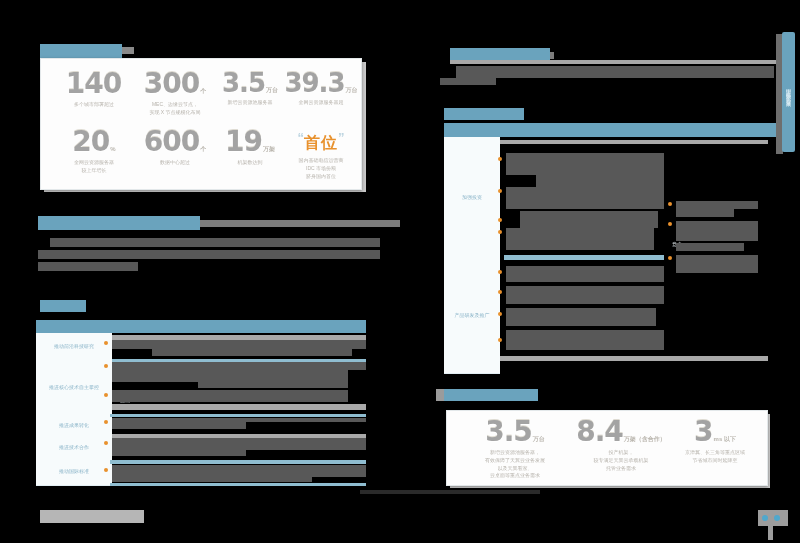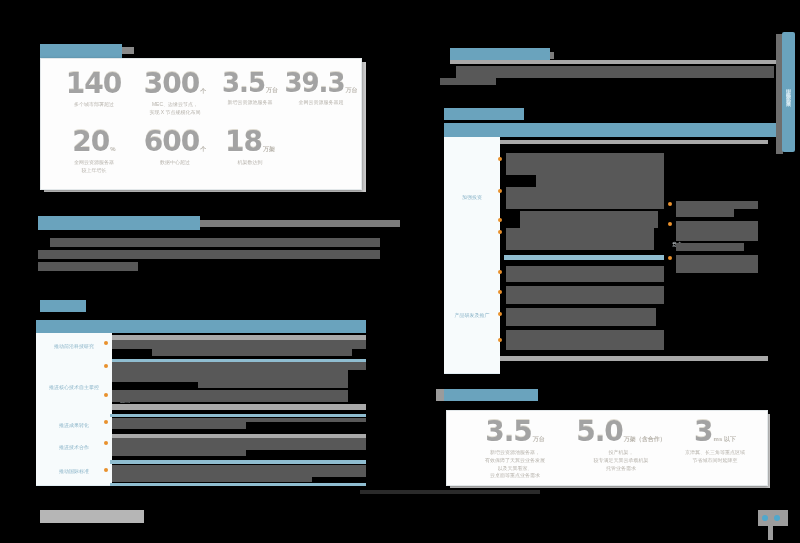--- a/index.html
+++ b/index.html
@@ -86,22 +86,28 @@
   <div class="stat" style="left:52px;top:128px;width:84px;">
     <div><span class="num big">20</span><span class="unit">%</span></div>
     <div class="cap">全网云资源服务器
 较上年增长</div>
   </div>
   <div class="stat" style="left:132px;top:128px;width:86px;">
     <div><span class="num big">600</span><span class="unit">个</span></div>
     <div class="cap">数据中心超过</div>
   </div>
   <div class="stat" style="left:210px;top:128px;width:80px;">
-    <div><span class="num big">18</span><span class="unit">万架</span></div>
+    <div><span class="num big">19</span><span class="unit">万架</span></div>
     <div class="cap">机架数达到</div>
+  </div>
+  <div class="stat" style="left:282px;top:130px;width:78px;">
+    <div><span class="qmark">“</span><span class="quote">首位</span><span class="qmark">”</span></div>
+    <div class="cap">国内基础电信运营商
+IDC 市场份额
+跻身国内首位</div>
   </div>
 
   <div class="headbar" style="left:38px;top:216px;width:162px;"></div>
   <div class="headbar-tail" style="left:200px;top:220px;width:200px;"></div>
 
   <div class="bar" style="left:50px;top:238px;width:330px;height:9px;"></div>
   <div class="bar" style="left:38px;top:250px;width:342px;height:9px;"></div>
   <div class="bar" style="left:38px;top:262px;width:100px;height:9px;"></div>
 
   <div class="headbar sm" style="left:40px;top:300px;width:46px;"></div>
@@ -203,21 +209,21 @@
   <div class="panel" style="left:446px;top:410px;width:320px;height:74px;"></div>
 
   <div class="stat" style="left:460px;top:418px;width:110px;">
     <div><span class="num big">3.5</span><span class="unit">万台</span></div>
     <div class="cap">新增云资源池服务器，
 有效保障了天翼云业务发展
 以及天翼看家、
 云桌面等重点业务需求</div>
   </div>
   <div class="stat" style="left:566px;top:418px;width:110px;">
-    <div><span class="num big">5.0</span><span class="unit">万架（含合作）</span></div>
+    <div><span class="num big">8.4</span><span class="unit">万架（含合作）</span></div>
     <div class="cap">投产机架，
 较专满足天翼云承载机架
 托管业务需求</div>
   </div>
   <div class="stat" style="left:672px;top:418px;width:86px;">
     <div><span class="num big">3</span><span class="unit">ms 以下</span></div>
     <div class="cap">京津冀、长三角等重点区域
 节省城市间时延降至</div>
   </div>
 

